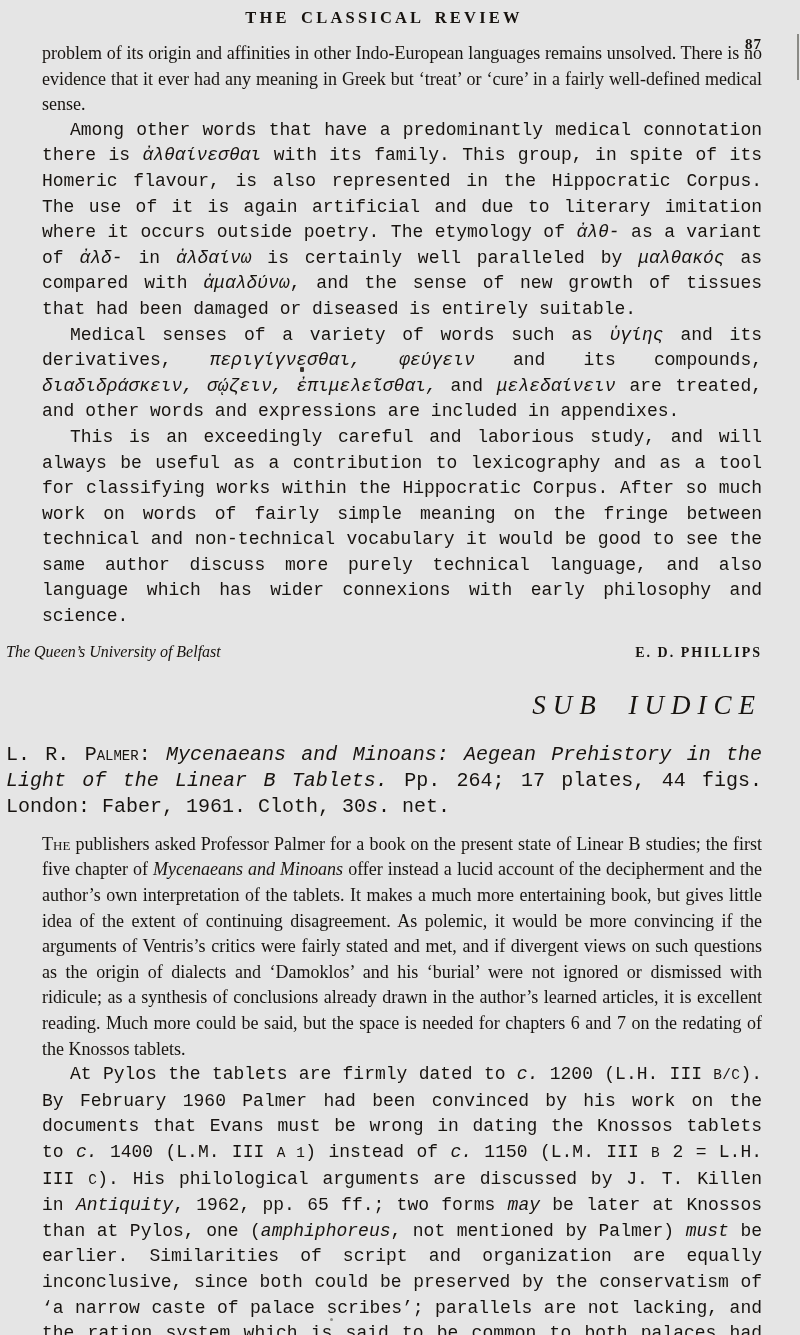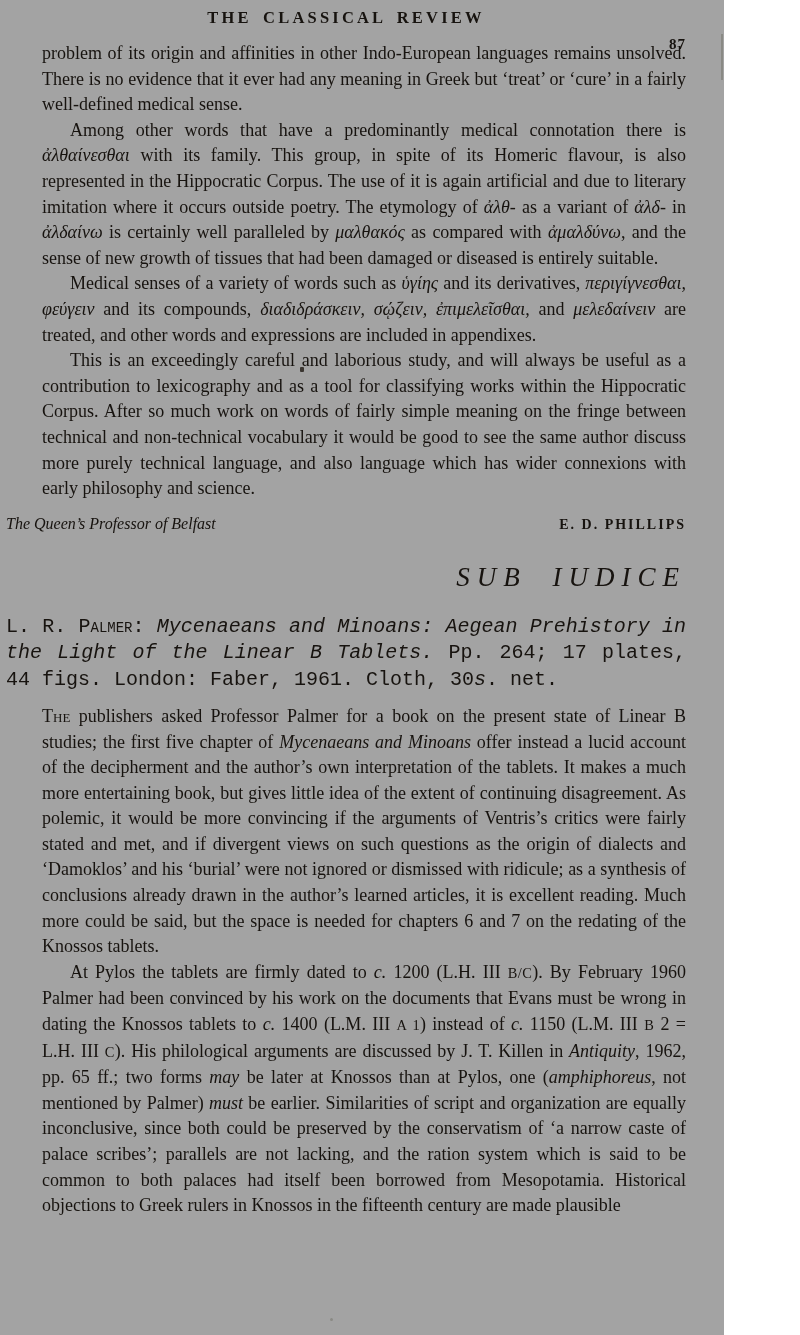--- a/index.html
+++ b/index.html
@@ -4,24 +4,24 @@
 <style>
   * { margin: 0; padding: 0; box-sizing: border-box; }
   html, body { background: #ffffff; }
   body {
     width: 800px;
     font-family: "Liberation Serif", "DejaVu Serif", serif;
     color: #17130f;
   }
   .page {
     position: relative;
-    width: 724px;
+    width: 800px;
     height: 1335px;
     overflow: hidden;
-    background: #a3a3a3;
+    background: #e5e5e5;
     padding: 8px 38px 0 6px;
   }
   .page-header {
     position: relative;
     text-align: center;
     margin-bottom: 13px;
   }
   .journal-title {
     font-size: 16.5px;
     font-weight: 700;
@@ -36,21 +36,21 @@
     font-weight: 700;
     letter-spacing: 1px;
     margin-top: 28px;
   }
   .body-par {
     font-size: 18px;
     line-height: 25.6px;
     text-align: justify;
     margin-left: 36px;
   }
-  .indent { text-indent: 28px; }
+  .indent { text-indent: 28px; font-family: Liberation Mono, monospace; }
   .rs-i { font-style: italic; }
   .rs-sc { font-variant: small-caps; }
   .rs-sc2 { font-size: 0.8em; letter-spacing: 0.4px; }
   .signature {
     display: flex;
     justify-content: space-between;
     align-items: baseline;
     margin-top: 13px;
   }
   .sig-affiliation {
@@ -92,21 +92,21 @@
     <span class="journal-title">THE CLASSICAL REVIEW</span>
     <span class="page-number">87</span>
   </header>
 
   <section>
     <p class="body-par"><span>problem of its origin and affinities in other Indo-European languages remains unsolved. There is no evidence that it ever had any meaning in Greek but ‘treat’ or ‘cure’ in a fairly well-defined medical sense.</span></p>
     <p class="body-par indent"><span>Among other words that have a predominantly medical connotation there is </span><span class="rs-i">ἀλθαίνεσθαι</span><span> with its family. This group, in spite of its Homeric flavour, is also represented in the Hippocratic Corpus. The use of it is again artificial and due to literary imitation where it occurs outside poetry. The etymology of </span><span class="rs-i">ἀλθ-</span><span> as a variant of </span><span class="rs-i">ἀλδ-</span><span> in </span><span class="rs-i">ἀλδαίνω</span><span> is certainly well paralleled by </span><span class="rs-i">μαλθακός</span><span> as compared with </span><span class="rs-i">ἀμαλδύνω</span><span>, and the sense of new growth of tissues that had been damaged or diseased is entirely suitable.</span></p>
     <p class="body-par indent"><span>Medical senses of a variety of words such as </span><span class="rs-i">ὑγίης</span><span> and its derivatives, </span><span class="rs-i">περιγίγνεσθαι, φεύγειν</span><span> and its compounds, </span><span class="rs-i">διαδιδράσκειν, σῴζειν, ἐπιμελεῖσθαι,</span><span> and </span><span class="rs-i">μελεδαίνειν</span><span> are treated, and other words and expressions are included in appendixes.</span></p>
     <p class="body-par indent"><span>This is an exceedingly careful and laborious study, and will always be useful as a contribution to lexicography and as a tool for classifying works within the Hippocratic Corpus. After so much work on words of fairly simple meaning on the fringe between technical and non-technical vocabulary it would be good to see the same author discuss more purely technical language, and also language which has wider connexions with early philosophy and science.</span></p>
     <div class="signature">
-      <span class="sig-affiliation">The Queen’s Professor of Belfast</span>
+      <span class="sig-affiliation">The Queen’s University of Belfast</span>
       <span class="sig-author">E. D. PHILLIPS</span>
     </div>
   </section>
 
   <h2 class="section-heading">SUB IUDICE</h2>
 
   <section>
     <p class="citation"><span class="rs-sc">L. R. Palmer: </span><span class="rs-i">Mycenaeans and Minoans: Aegean Prehistory in the Light of the Linear B Tablets.</span><span> Pp. 264; 17 plates, 44 figs. London: Faber, 1961. Cloth, 30</span><span class="rs-i">s</span><span>. net.</span></p>
     <p class="body-par"><span class="rs-sc">The</span><span> publishers asked Professor Palmer for a book on the present state of Linear B studies; the first five chapter of </span><span class="rs-i">Mycenaeans and Minoans</span><span> offer instead a lucid account of the decipherment and the author’s own interpretation of the tablets. It makes a much more entertaining book, but gives little idea of the extent of continuing disagreement. As polemic, it would be more convincing if the arguments of Ventris’s critics were fairly stated and met, and if divergent views on such questions as the origin of dialects and ‘Damoklos’ and his ‘burial’ were not ignored or dismissed with ridicule; as a synthesis of conclusions already drawn in the author’s learned articles, it is excellent reading. Much more could be said, but the space is needed for chapters 6 and 7 on the redating of the Knossos tablets.</span></p>
     <p class="body-par indent"><span>At Pylos the tablets are firmly dated to </span><span class="rs-i">c.</span><span> 1200 (L.H. III </span><span class="rs-sc2">B/C</span><span>). By February 1960 Palmer had been convinced by his work on the documents that Evans must be wrong in dating the Knossos tablets to </span><span class="rs-i">c.</span><span> 1400 (L.M. III </span><span class="rs-sc2">A 1</span><span>) instead of </span><span class="rs-i">c.</span><span> 1150 (L.M. III </span><span class="rs-sc2">B</span><span> 2 = L.H. III </span><span class="rs-sc2">C</span><span>). His philological arguments are discussed by J. T. Killen in </span><span class="rs-i">Antiquity</span><span>, 1962, pp. 65 ff.; two forms </span><span class="rs-i">may</span><span> be later at Knossos than at Pylos, one (</span><span class="rs-i">amphiphoreus</span><span>, not mentioned by Palmer) </span><span class="rs-i">must</span><span> be earlier. Similarities of script and organization are equally inconclusive, since both could be preserved by the conservatism of ‘a narrow caste of palace scribes’; parallels are not lacking, and the ration system which is said to be common to both palaces had itself been borrowed from Mesopotamia. Historical objections to Greek rulers in Knossos in the fifteenth century are made plausible</span></p>

